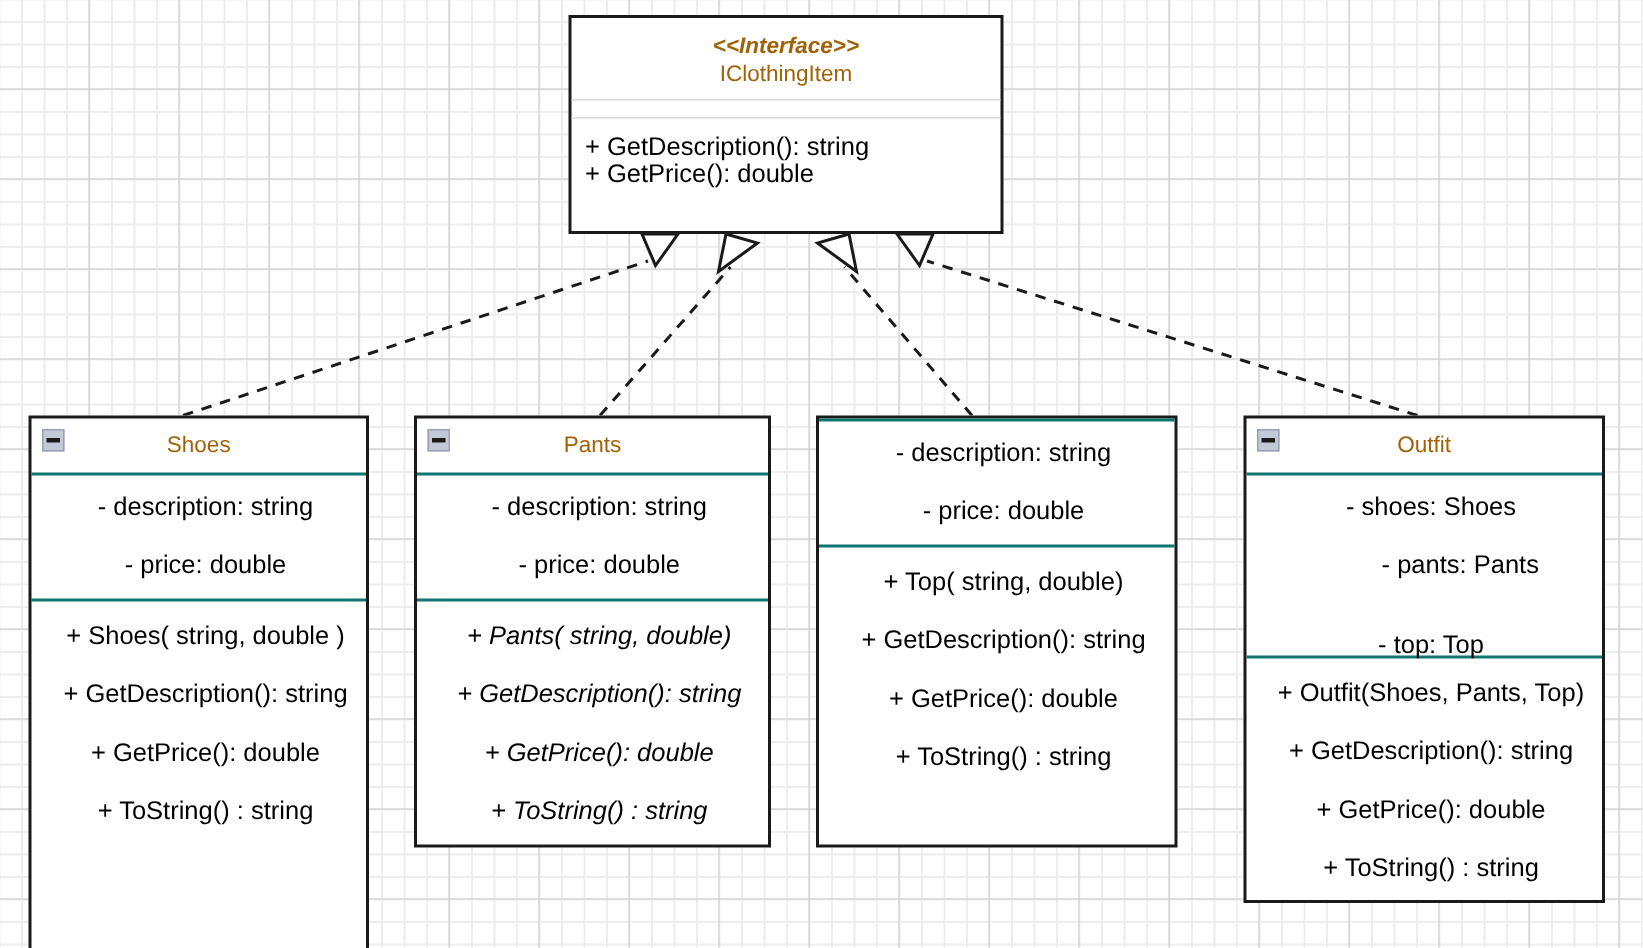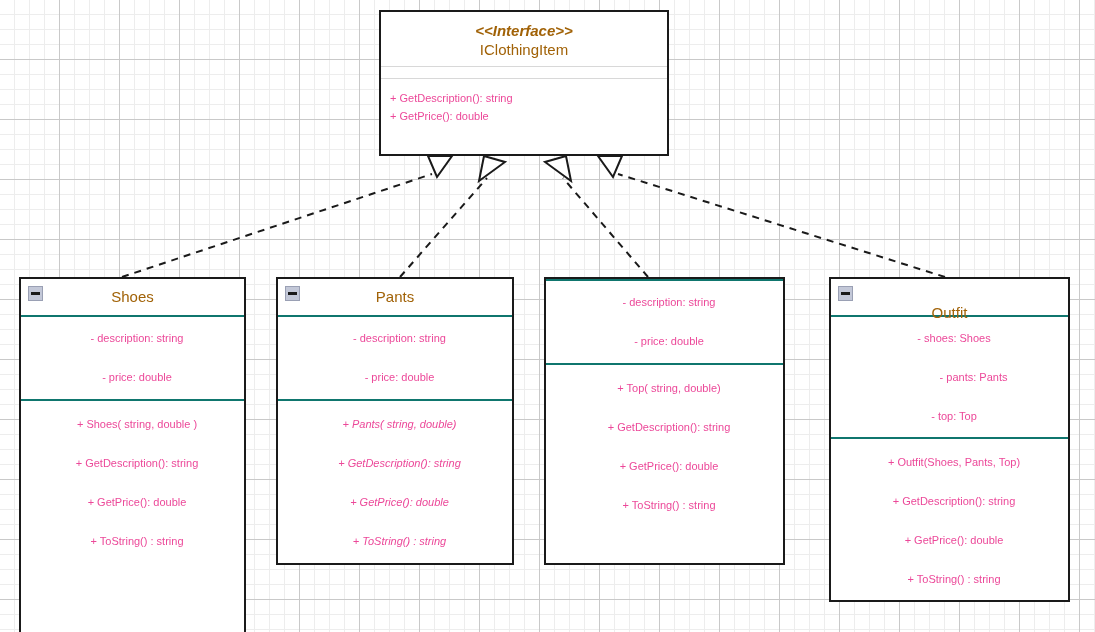--- a/index.html
+++ b/index.html
@@ -86,23 +86,23 @@
   }
   .divider-faint {
     border-top: 1px solid #d8d8d8;
   }
 
   .compartment {
     box-sizing: border-box;
     padding: 0;
   }
   .member {
-    font-size: 11px;
+    font-size: 17px;
     line-height: 18px;
-    color: #ec4899;
+    color: #000000;
     padding-left: 9px;
     white-space: nowrap;
   }
 
   
   #connectors {
     position: absolute;
     left: 0;
     top: 0;
     width: 1095px;
@@ -208,30 +208,30 @@
     <div class="compartment divider-strong" style="height:164px; padding-top:14px;">
       <div class="member" style="margin-bottom:21px;">+ Top( string, double)</div>
       <div class="member" style="margin-bottom:21px;">+ GetDescription(): string</div>
       <div class="member" style="margin-bottom:21px;">+ GetPrice(): double</div>
       <div class="member">+ ToString() : string</div>
     </div>
   </div>
 
   <div class="uml-box" style="left:829px; top:277px; width:241px; height:325px;">
 
-    <div class="uml-header" style="height:36px; padding-top:24px;">
+    <div class="uml-header" style="height:36px; padding-top:8px;">
       <span class="collapse-icon">
           <i></i>
         </span>
       <span class="class-name">Outfit</span>
     </div>
 
     <div class="compartment divider-strong" style="height:122px; padding-top:12px;">
       <div class="member" style="margin-bottom:21px;">- shoes: Shoes</div>
-      <div class="member" style="margin-bottom:21px;padding-left:48px;">- pants: Pants</div>
+      <div class="member" style="margin-bottom:35px;padding-left:48px;">- pants: Pants</div>
       <div class="member">- top: Top</div>
     </div>
 
     <div class="compartment divider-strong" style="height:163px; padding-top:14px;">
       <div class="member" style="margin-bottom:21px;">+ Outfit(Shoes, Pants, Top)</div>
       <div class="member" style="margin-bottom:21px;">+ GetDescription(): string</div>
       <div class="member" style="margin-bottom:21px;">+ GetPrice(): double</div>
       <div class="member">+ ToString() : string</div>
     </div>
   </div>

